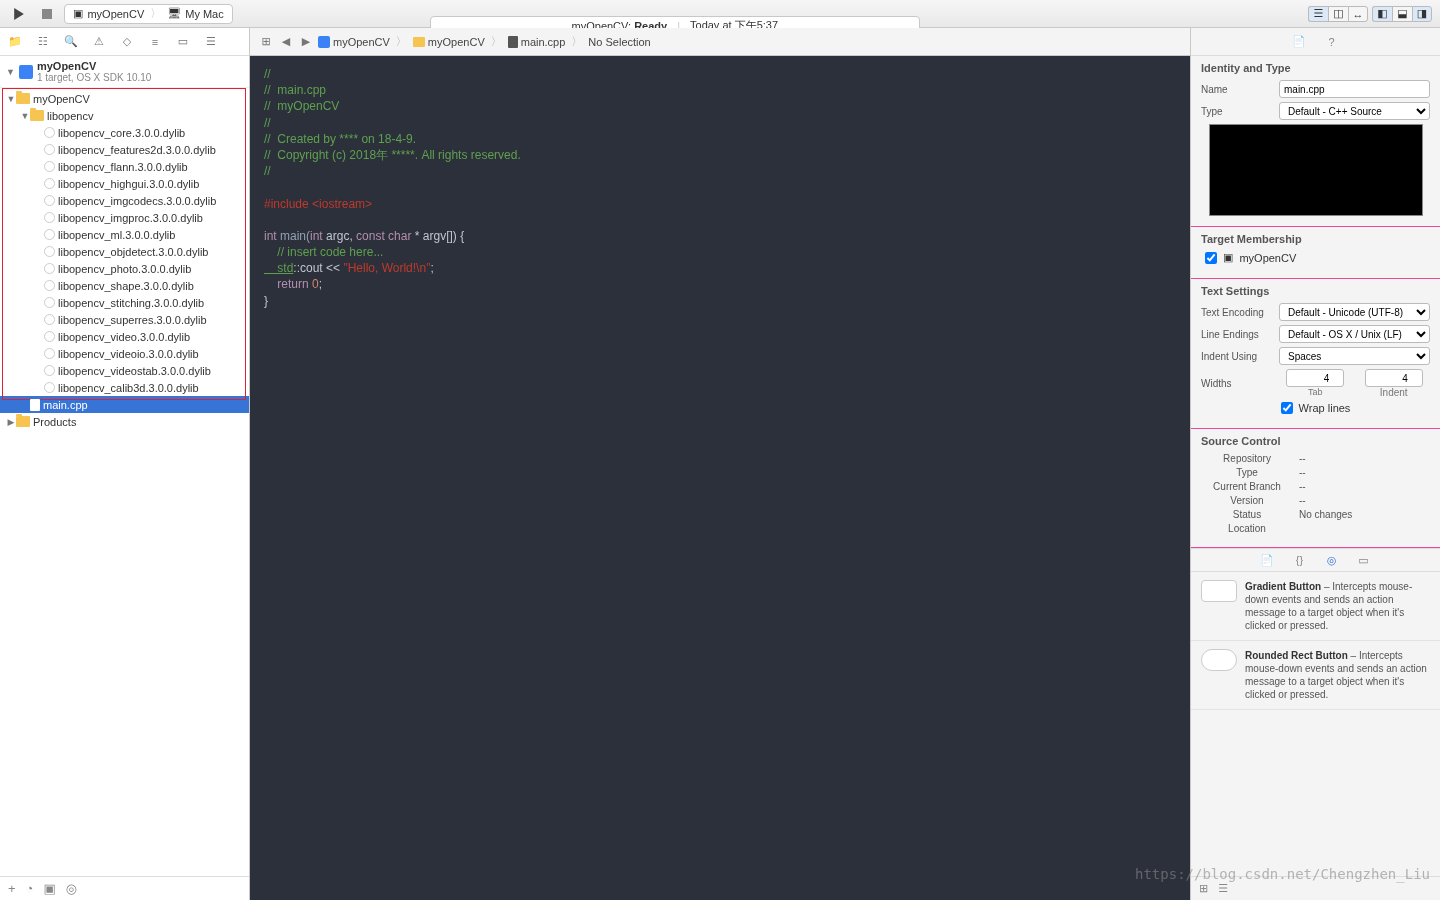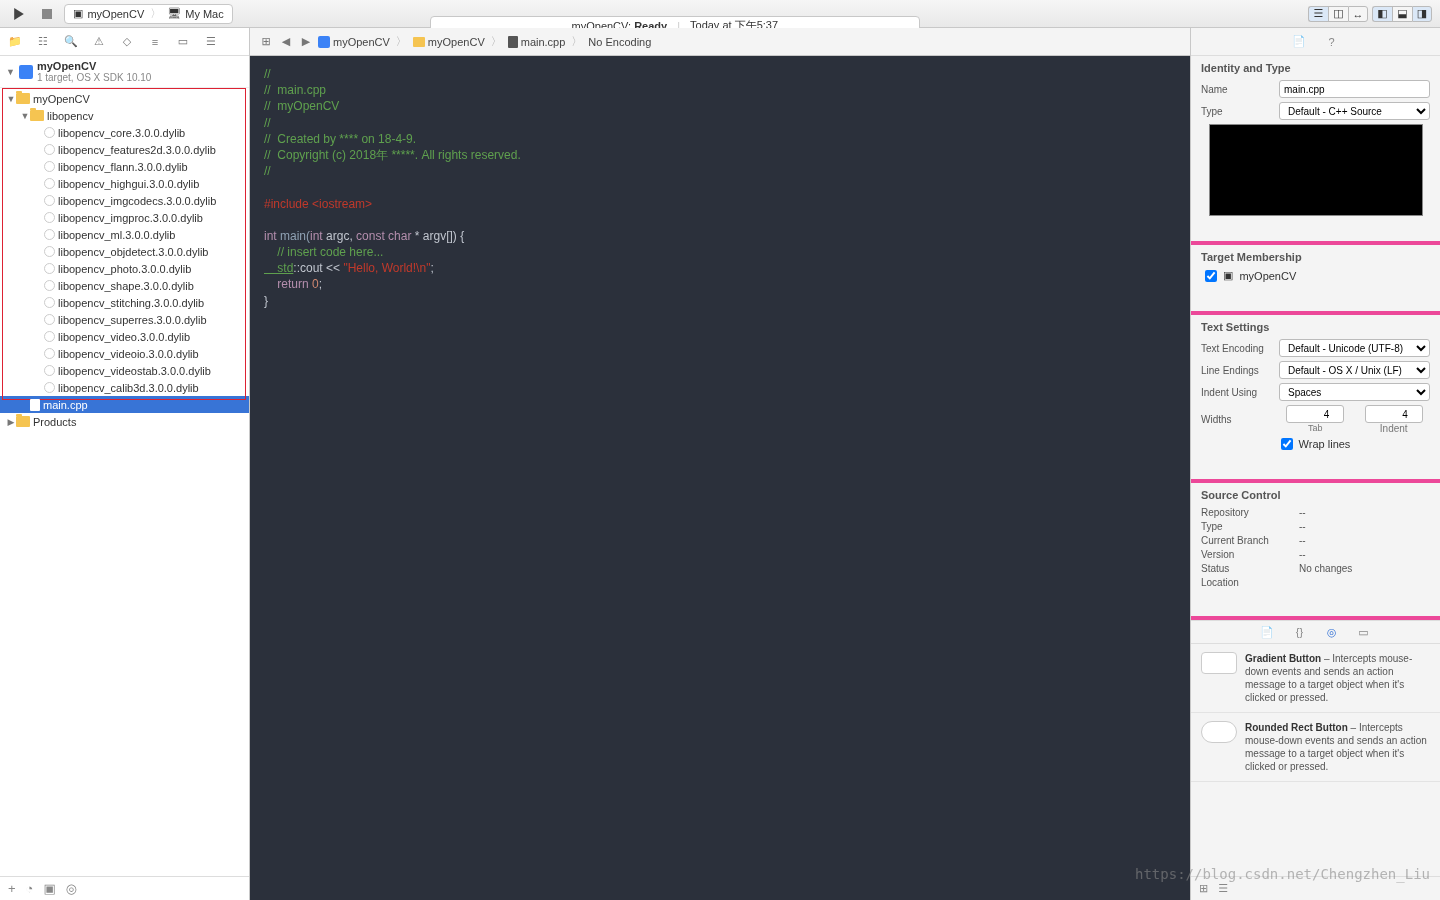--- a/index.html
+++ b/index.html
@@ -68,30 +68,30 @@
 .code .str { color:#c0392b; }
 .code .num { color:#d08770; }
 .code .ns { color:#5fa04e;text-decoration:underline; }
 
 
 .inspector { width:250px; background:#f4f4f4; border-left:1px solid #c8c8c8; display:flex; flex-direction:column; font-size:11px;}
 .insp-tabs { height:28px; border-bottom:1px solid #ddd; display:flex; align-items:center; justify-content:center; gap:18px;}
 .insp-tabs .ico { width:14px;height:14px; color:#888; display:flex;align-items:center;justify-content:center;}
 .insp-tabs .ico.active { color:#2b6cd4; }
 
-.insp-section { border-bottom:4px solid #ec4899; padding:6px 10px 25px; }
+.insp-section { border-bottom:1px solid #ec4899; padding:6px 10px 10px; }
 .insp-section h4 { font-size:11px; font-weight:600; color:#555; margin-bottom:6px; }
 .form-row { display:flex; align-items:center; margin-bottom:4px; gap:6px;}
 .form-row label { width:72px; text-align:left; color:#555; font-size:10px;}
 .form-row input[type=text], .form-row select { flex:1; height:18px; border:1px solid #bbb; border-radius:3px; background:#fff; font-size:10px; padding:0 4px;}
 .form-row .numbox { width:58px; height:18px; border:1px solid #bbb; border-radius:3px; background:#fff; font-size:10px; text-align:right; padding:0 14px 0 4px; position:relative;}
 .thumb-box { width:214px; height:92px; background:#000; margin:4px auto 0; border:1px solid #888;}
 .checkbox { width:12px;height:12px; }
 .sc-row { display:flex; justify-content:space-between; font-size:10px; color:#555; margin-bottom:3px; padding-right:4px;}
-.sc-row .lbl{ text-align:left; width:92px;}
+.sc-row .lbl{ text-align:center; width:92px;}
 .sc-row .val{ flex:1; margin-left:6px;}
 
 .lib-tabs { height:24px; border-top:1px solid #ddd; border-bottom:1px solid #ddd; display:flex; align-items:center; justify-content:center; gap:18px; background:#f4f4f4;}
 .lib-tabs .ico{width:14px;height:14px;color:#888;display:flex;align-items:center;justify-content:center;}
 .lib-tabs .ico.active{color:#2b6cd4;}
 .lib-list { flex:1; overflow:auto; background:#f4f4f4;}
 .lib-item { display:flex; gap:8px; padding:8px 10px; border-bottom:1px solid #e3e3e3;}
 .lib-item .preview { width:36px;height:22px;background:#fff;border:1px solid #ccc;border-radius:4px;flex-shrink:0;}
 .lib-item .preview.rounded{border-radius:11px;}
 .lib-item .desc { font-size:10px; color:#555; line-height:1.3;}
@@ -287,21 +287,21 @@
       <span class="seg">
           <span class="folder-icon" style="width:12px;height:10px;background:#f5c451;display:inline-block;border-radius:1px"></span>
           <span>myOpenCV</span>
         </span>
       <span class="chev">〉</span>
       <span class="seg">
           <span style="width:10px;height:12px;background:#555;display:inline-block;border-radius:1px"></span>
           <span>main.cpp</span>
         </span>
       <span class="chev">〉</span>
-      <span>No Encoding</span>
+      <span>No Selection</span>
     </div>
     <div class="code"><span class="cmt">//</span>
 <span class="cmt">//  main.cpp</span>
 <span class="cmt">//  myOpenCV</span>
 <span class="cmt">//</span>
 <span class="cmt">//  Created by **** on 18-4-9.</span>
 <span class="cmt">//  Copyright (c) 2018年 *****. All rights reserved.</span>
 <span class="cmt">//</span>
 
 <span class="pp">#include </span><span class="ppfile">&lt;iostream&gt;</span>

